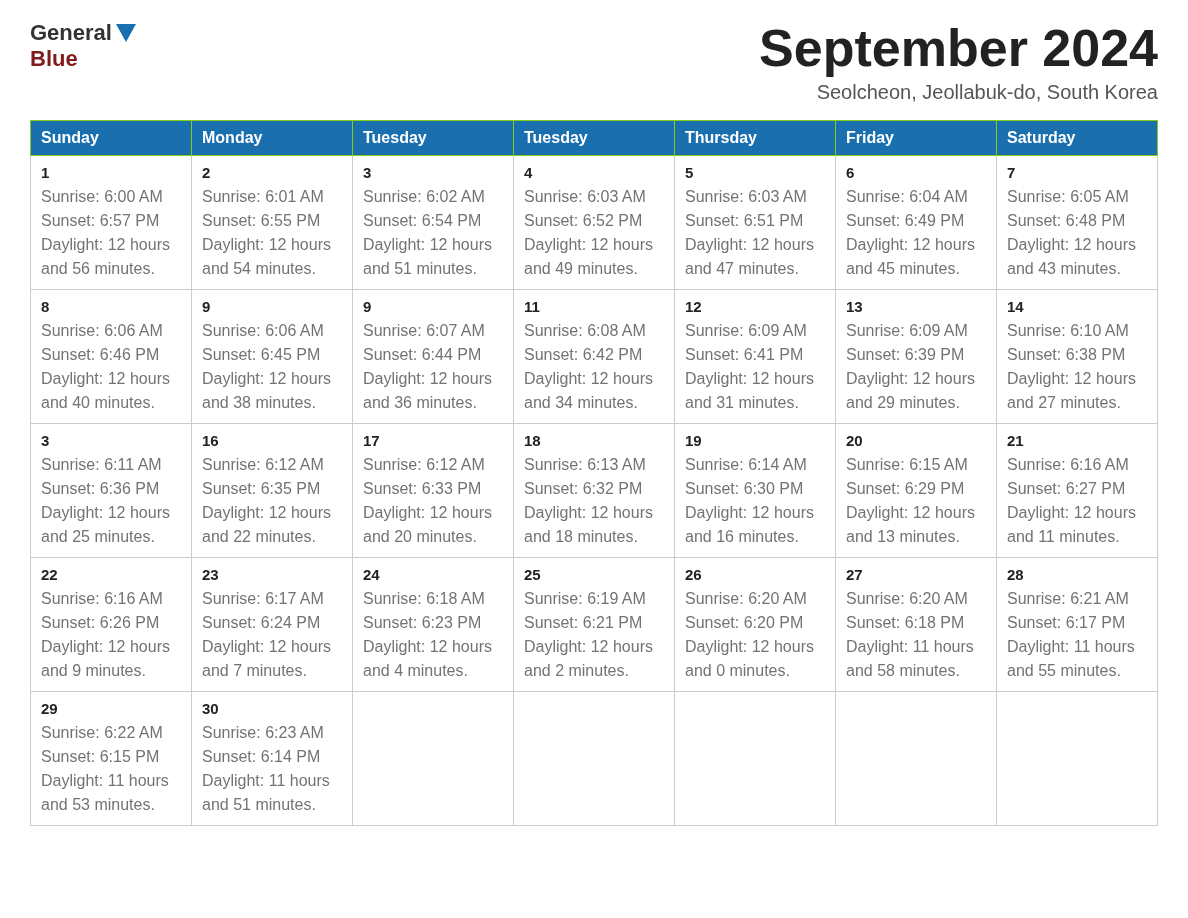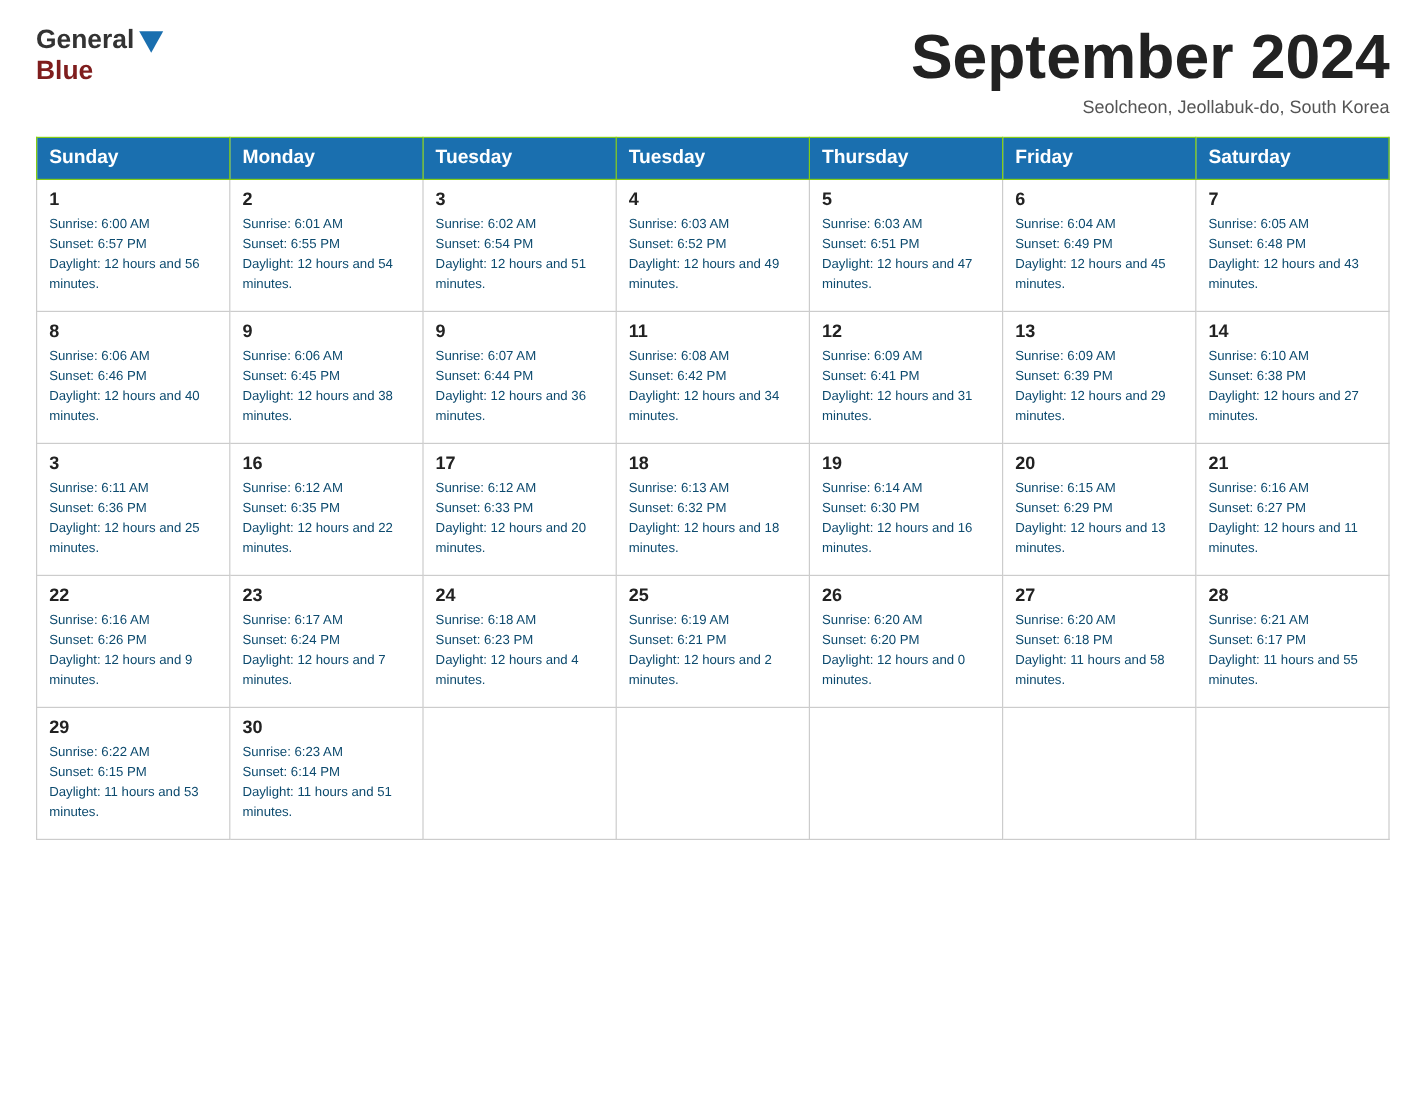--- a/index.html
+++ b/index.html
@@ -15,21 +15,20 @@
       align-items: flex-start;
       margin-bottom: 16px;
     }
     .logo {
       display: flex;
       flex-direction: column;
       align-items: flex-start;
     }
     .logo-text {
       display: flex;
-      align-items: center;
       gap: 4px;
     }
     .logo-general {
       font-size: 22px;
       font-weight: bold;
       color: #333;
     }
     .logo-triangle {
       width: 0;
       height: 0;
@@ -47,21 +46,21 @@
     .title-section {
       text-align: right;
     }
     .calendar-title {
       font-size: 52px;
       font-weight: bold;
       color: #222;
       line-height: 1.1;
     }
     .calendar-subtitle {
-      font-size: 15px;
+      font-size: 20px;
       color: #555;
       margin-top: 4px;
     }
     .calendar-table {
       width: 100%;
       border-collapse: collapse;
       table-layout: fixed;
     }
     .calendar-table thead th {
       background-color: #1a6faf;
@@ -82,23 +81,23 @@
       height: 110px;
     }
     .day-number {
       font-size: 15px;
       font-weight: bold;
       margin-bottom: 4px;
       display: block;
       color: #222;
     }
     .day-info {
-      font-size: 11px;
+      font-size: 16px;
       line-height: 1.5;
-      color: #0c4a6e;
+      color: #737373;
     }
     .empty-cell {
       background: #fff;
     }
     tbody tr:nth-child(even) td {
       background: #fff;
     }
     .week-row td {
       border-top: 2px solid #1a6faf;
     }

